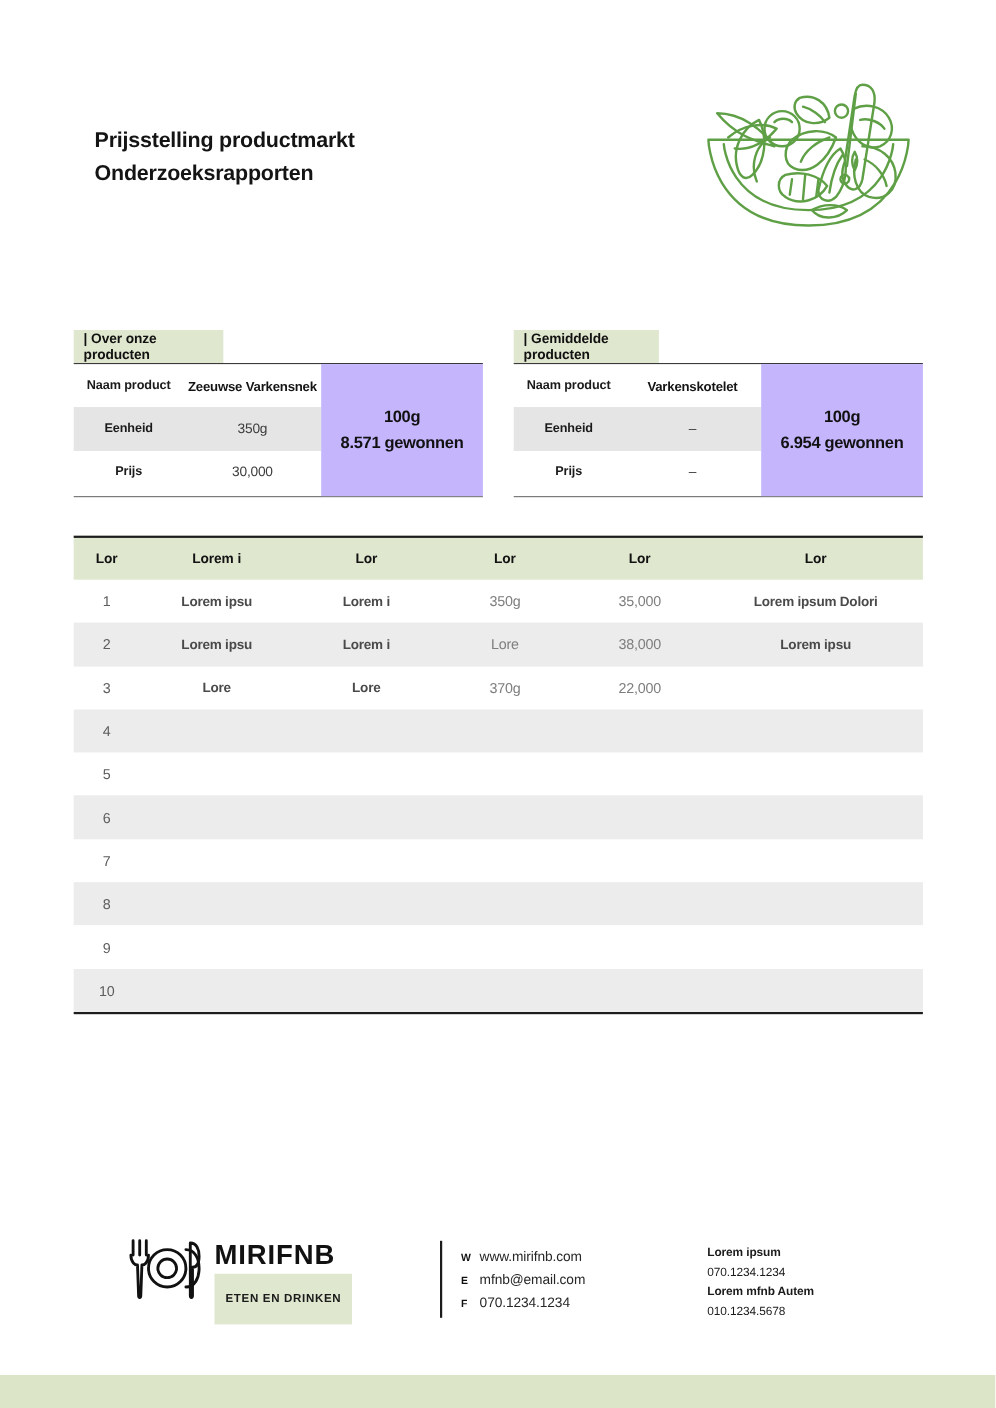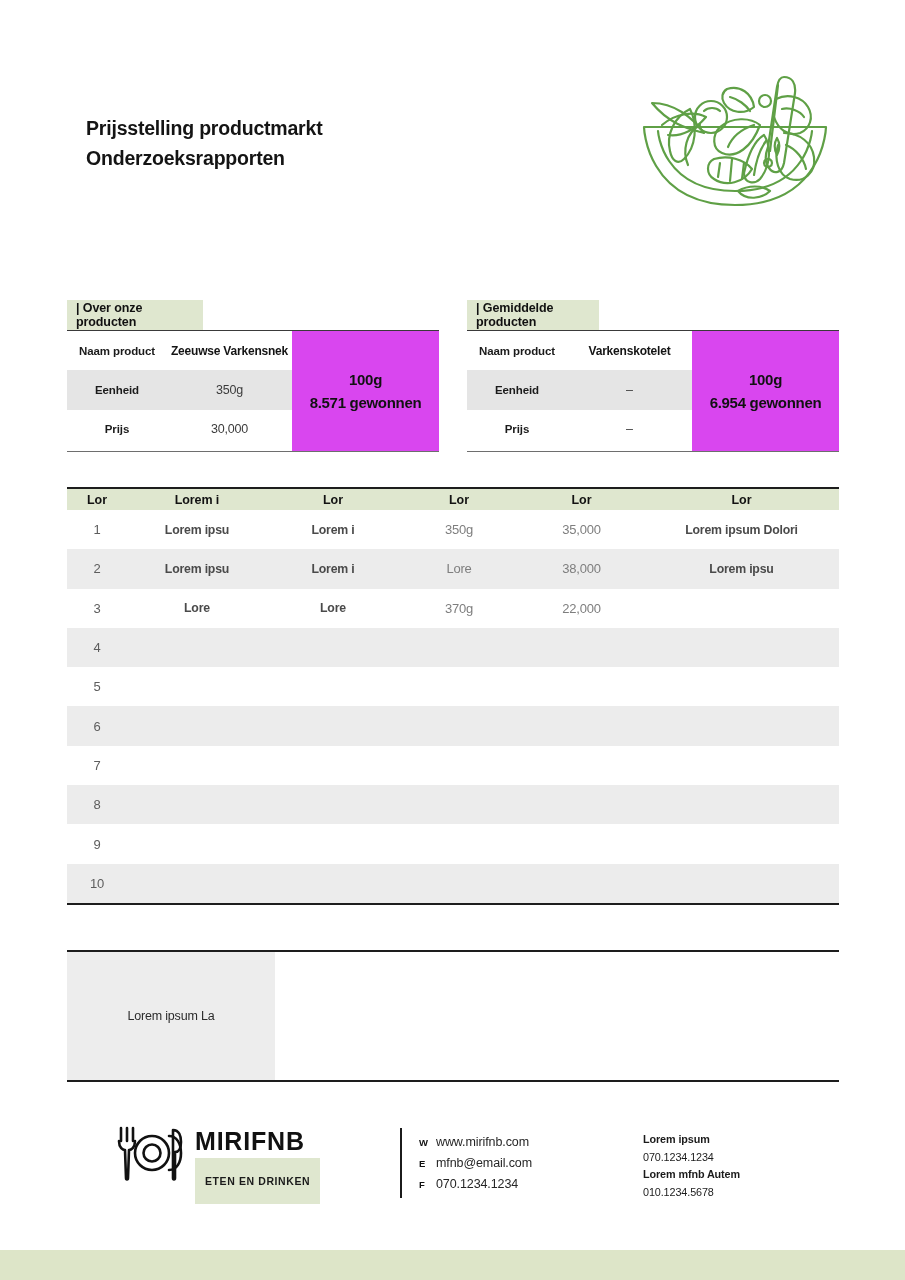--- a/index.html
+++ b/index.html
@@ -44,29 +44,29 @@
   .info-row .lbl {
     width: 100px; text-align: center;
     font-size: 11.5px; font-weight: bold; color: #1b1b1b; letter-spacing: -0.1px;
   }
   .info-row .val {
     flex: 1; text-align: center;
     font-size: 12.5px; color: #3c3c3c; letter-spacing: -0.2px;
   }
   .info-row:first-child .val { font-weight: bold; color: #141414; font-size: 12px; }
   .info-highlight {
-    flex: 1; background: #d946ef;
+    flex: 1; background: #c4b5fd;
     display: flex; flex-direction: column; align-items: center; justify-content: center;
     font-size: 15px; font-weight: bold; color: #111; line-height: 23px; letter-spacing: -0.3px;
   }
 
   
   .main-table { position: absolute; left: 67px; top: 487px; width: 772px; }
   .mt-head {
-    display: flex; height: 23px; align-items: center;
+    display: flex; height: 40px; align-items: center;
     background: #dfe7cf; border-top: 2.2px solid #1d1d1d;
   }
   .mt-head .c {
     font-size: 12.5px; font-weight: bold; color: #121212; text-align: center; letter-spacing: -0.1px;
   }
   .mt-row { display: flex; height: 39.3px; align-items: center; }
   .mt-row.alt { background: #ececec; }
   .mt-row .c { font-size: 13px; color: #5d5d5d; text-align: center; letter-spacing: -0.2px; }
   .mt-row .c.dark { color: #4a4a4a; font-weight: bold; font-size: 12.3px; }
   .mt-row .c.num  { color: #7e7e7e; font-weight: normal; }
@@ -291,24 +291,20 @@
           <div class="c c1 dark"></div>
           <div class="c c2 dark"></div>
           <div class="c c3 num"></div>
           <div class="c c4 num"></div>
           <div class="c c5 dark"></div>
         </div>
       </div>
     <div class="mt-bottom"></div>
   </div>
 
-  <div class="notes">
-    <div class="notes-label">Lorem ipsum La</div>
-    <div class="notes-body"></div>
-  </div>
 
   <div class="footer">
     <div class="brand">
       <div class="brand-mark">
         <svg viewBox="0 0 74 62" width="74" height="62" fill="none" stroke="#111" stroke-width="2.6" stroke-linecap="round" stroke-linejoin="round">
           <path d="M8 6 L8 19 M14 6 L14 19 M20 6 L20 19"></path>
           <path d="M6 19 C6 26 10 28 12 28 L13 56 C13 58 15 58 15 56 L16 28 C18 28 22 26 22 19"></path>
           <circle cx="39" cy="31" r="17"></circle>
           <circle cx="39" cy="31" r="8.5"></circle>
           <path d="M56 14 C64 14 68 22 68 31 C68 40 64 48 56 48"></path>

